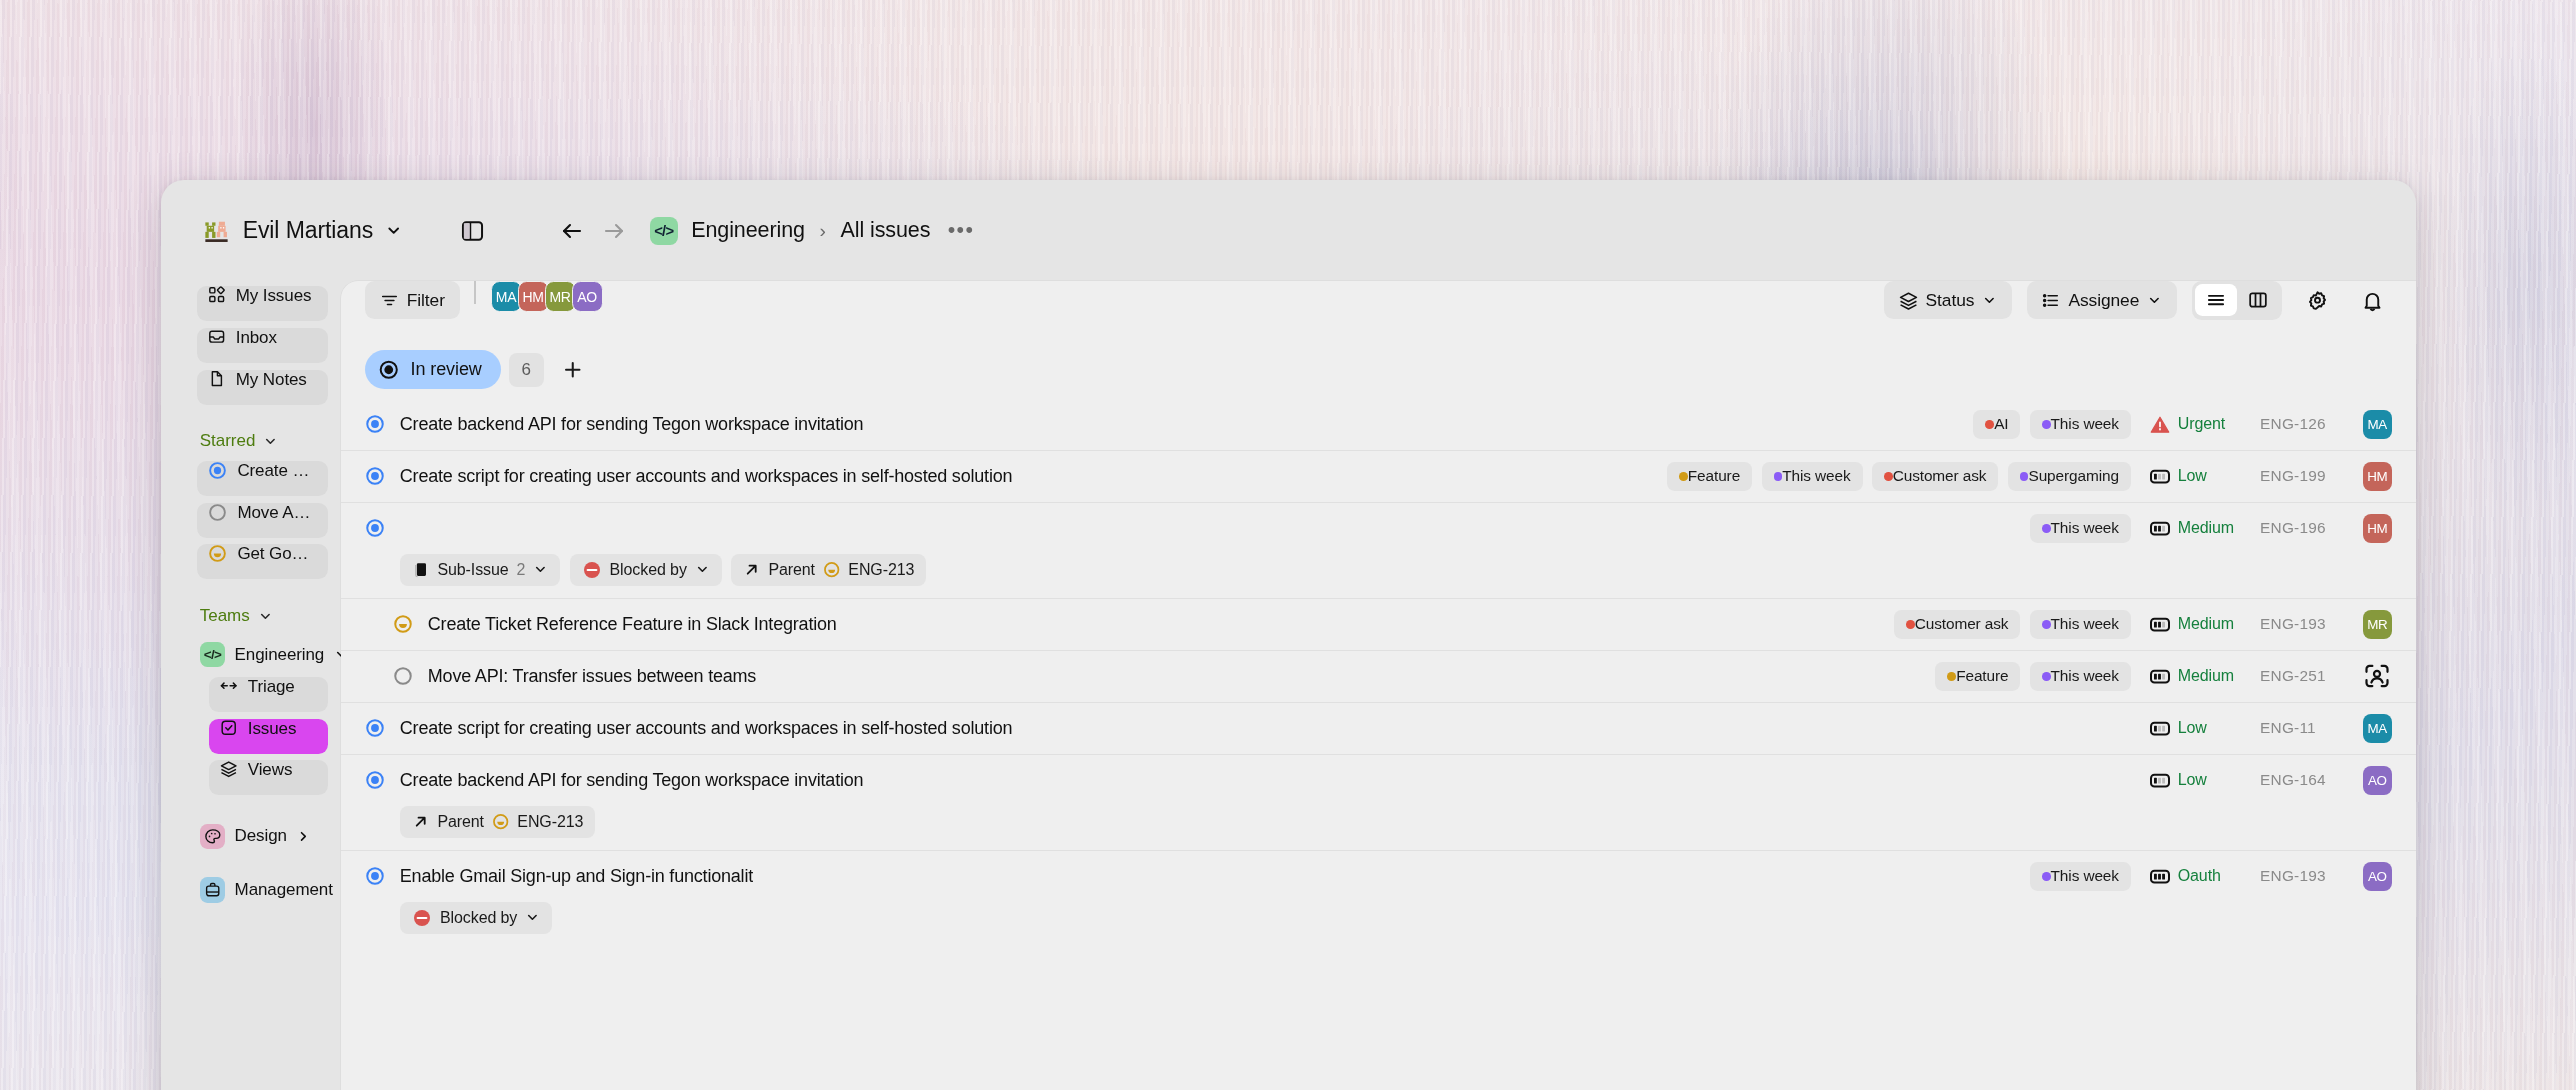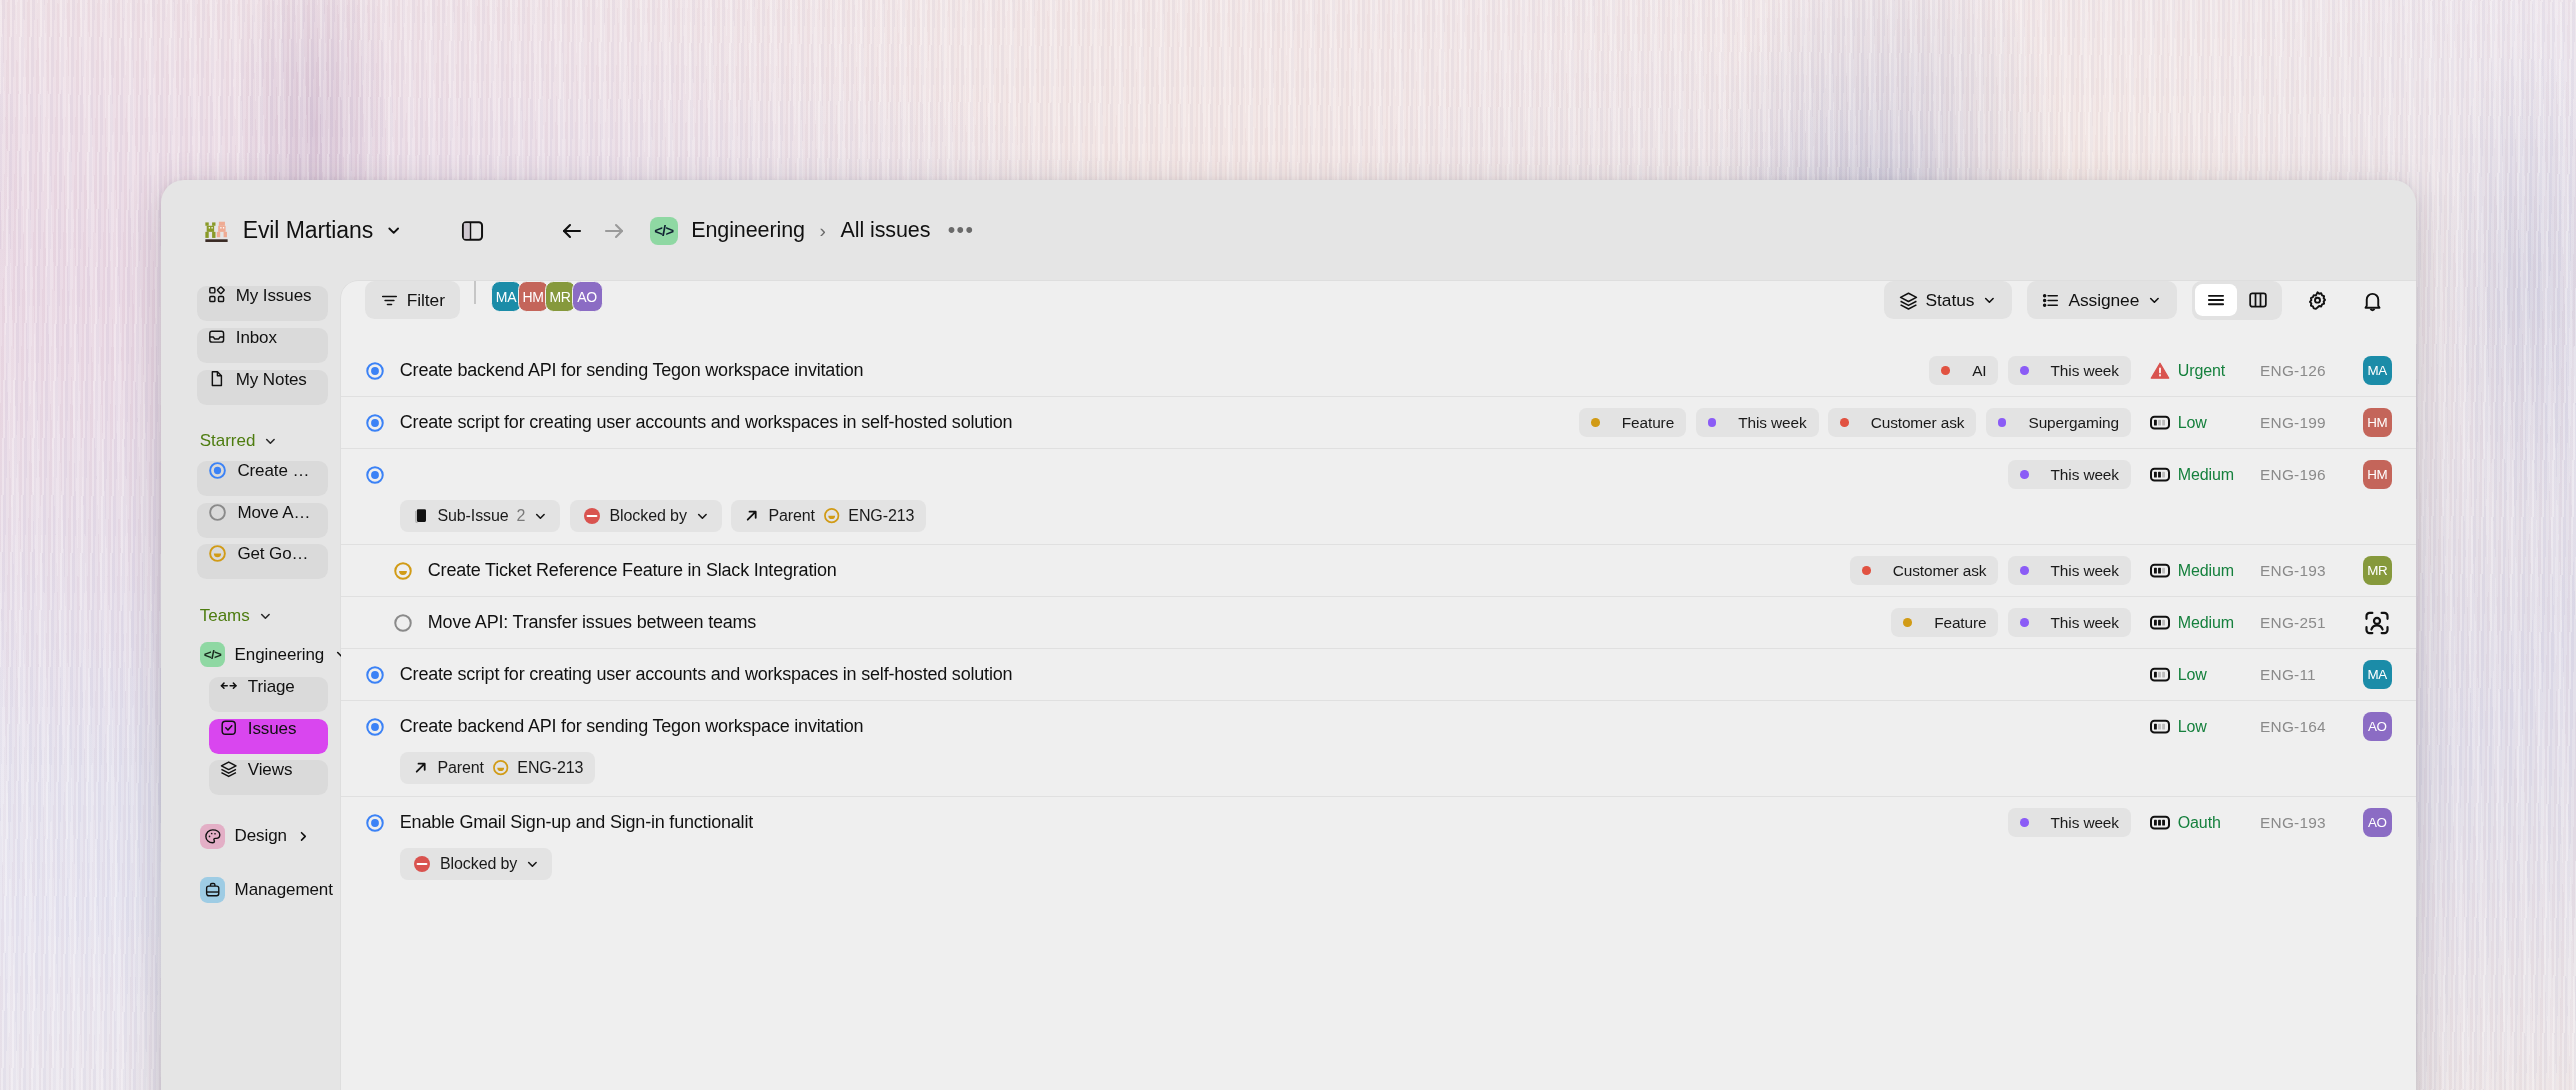--- a/index.html
+++ b/index.html
@@ -245,21 +245,21 @@
   .status-ico { width: 20px; height: 20px; flex: 0 0 auto; }
   .issue-title {
     font-size: 18px; color: #111; letter-spacing: -0.2px;
     white-space: nowrap; overflow: hidden; text-overflow: ellipsis;
   }
   .issue-right {
     margin-left: auto; display: flex; align-items: center; gap: 9.4px;
     flex: 0 0 auto; padding-left: 20px;
   }
   .label-pill {
-    display: flex; align-items: center; gap: 22px;
+    display: flex; align-items: center; gap: 0;
     height: 29.5px; padding: 0 12px;
     background: #e3e3e3; border-radius: 7.4px;
     font-size: 15.4px; color: #1a1a1a; letter-spacing: -0.1px;
     cursor: pointer;
   }
   .label-dot { width: 8.7px; height: 8.7px; border-radius: 50%; flex: 0 0 auto; }
   .priority {
     display: flex; align-items: center; gap: 8px;
     font-size: 16px; color: #15803d; width: 101px;
     margin-left: 9.4px; letter-spacing: -0.1px; cursor: pointer;
@@ -559,20 +559,36 @@
           </svg>
         </div>
         <div class="icon-btn">
           <svg width="23" height="23" viewBox="0 0 24 24" fill="none" stroke="#111" stroke-width="2" stroke-linejoin="round">
             <path d="M18 16.5V10a6 6 0 1 0-12 0v6.5l-1.3 2h14.6z"></path>
               <path d="M10 19.8a2.2 2.2 0 0 0 4 0"></path>
           </svg>
         </div>
       </div>
 
+      <div id="group-header">
+        <div id="group-pill">
+          <svg width="21.5" height="21.5" viewBox="0 0 24 24">
+            <circle cx="12" cy="12" r="9" fill="none" stroke="#111" stroke-width="2.2"></circle>
+              <circle cx="12" cy="12" r="4.9" fill="#111"></circle>
+          </svg>
+          <span>In review</span>
+        </div>
+        <div id="group-count">6</div>
+        <div id="group-add">
+          <svg width="21.5" height="21.5" viewBox="0 0 24 24" fill="none" stroke="#1a1a1a" stroke-width="2.3" stroke-linecap="round">
+            <line x1="12" y1="4.5" x2="12" y2="19.5"></line>
+              <line x1="4.5" y1="12" x2="19.5" y2="12"></line>
+          </svg>
+        </div>
+      </div>
 
       <div id="issue-list">
           <div class="issue-row">
             <div class="issue-main">
               <svg width="20" height="20" viewBox="0 0 24 24" class="status-ico">
                 <circle cx="12" cy="12" r="9.3" fill="none" stroke="#3b82f6" stroke-width="2.4"></circle>
                 <circle cx="12" cy="12" r="4.7" fill="#3b82f6"></circle>
               </svg>
               <span class="issue-title">Create backend API for sending Tegon workspace invitation</span>
               <div class="issue-right">

